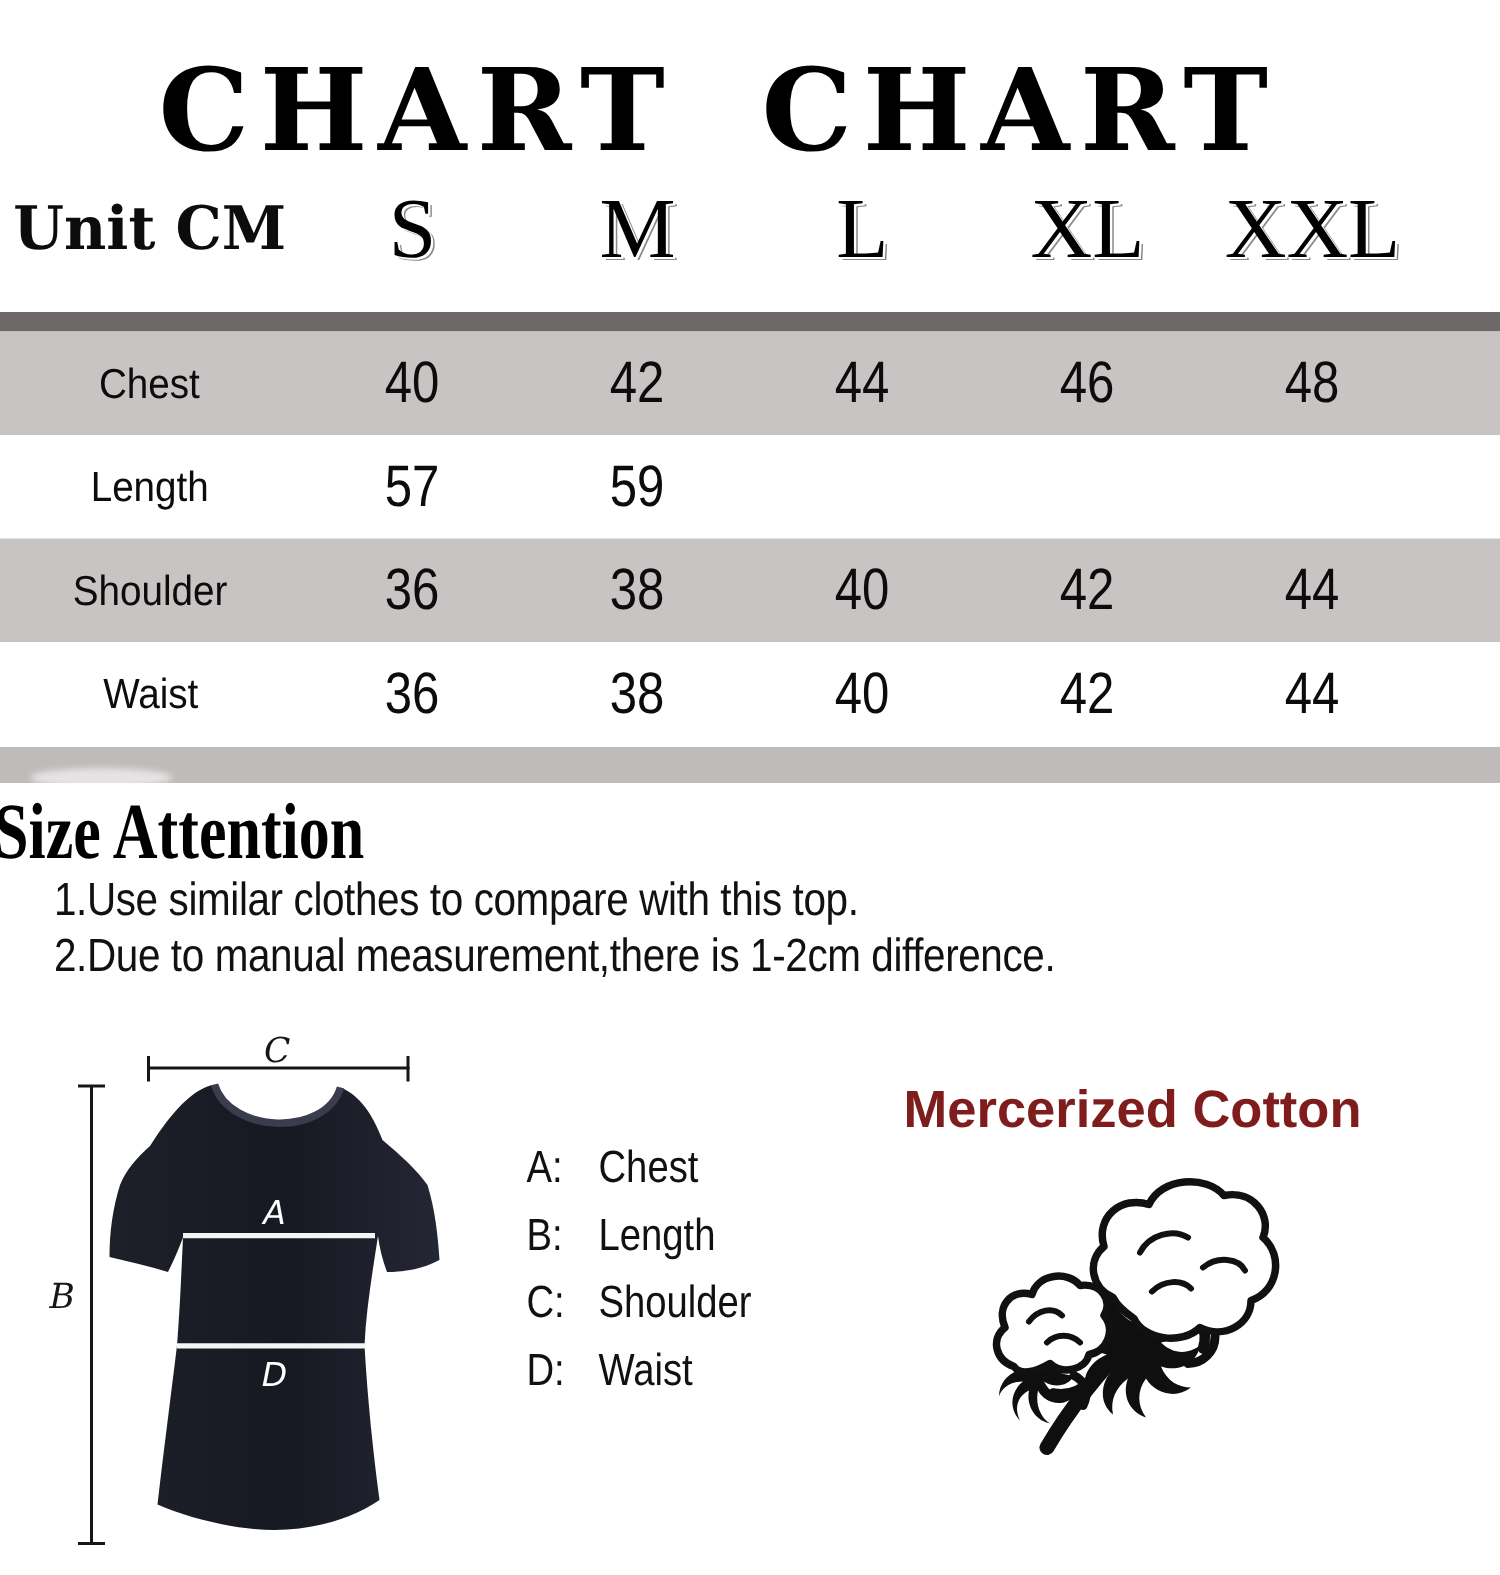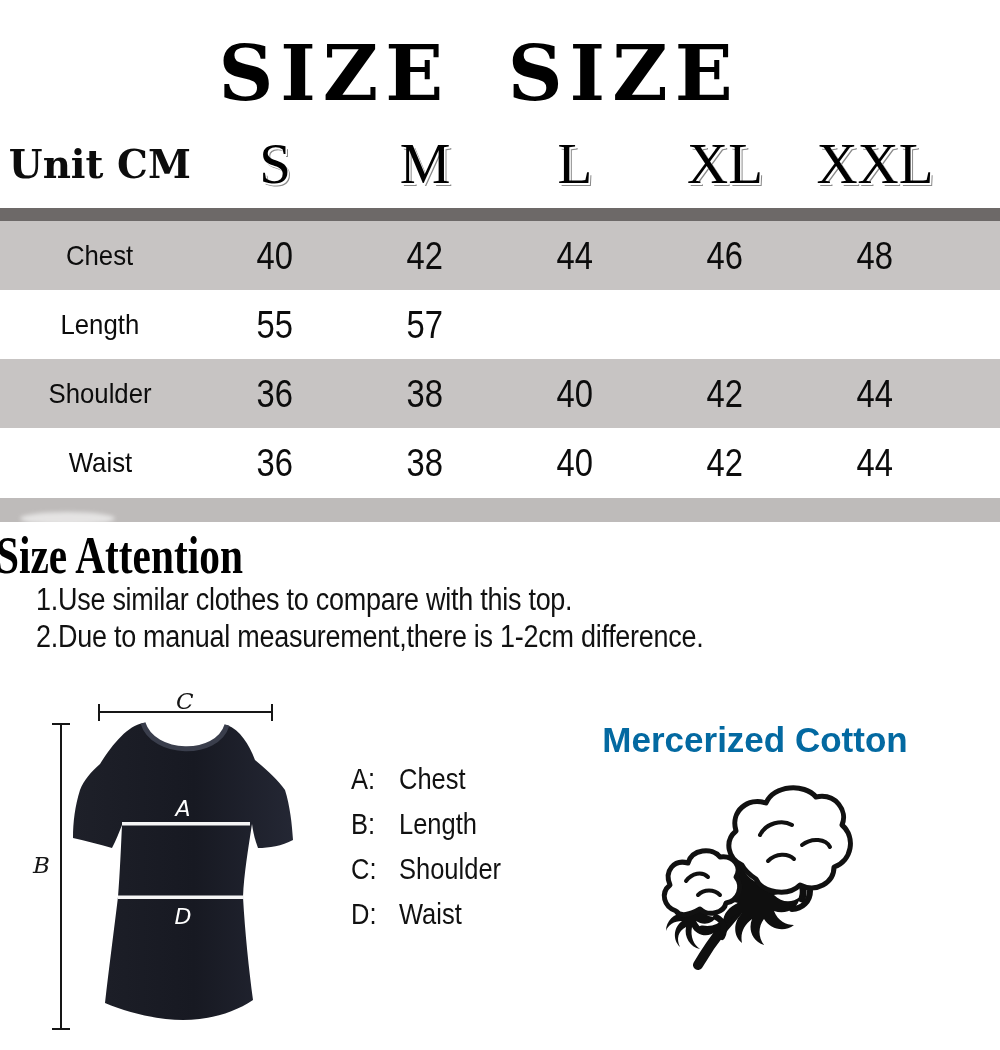--- a/index.html
+++ b/index.html
@@ -5,21 +5,21 @@
   html,body{margin:0;padding:0;background:#ffffff;}
   .page{position:relative;width:1000px;height:1050px;background:#fff;overflow:hidden;
         font-family:"Liberation Sans",sans-serif;color:#0c0c0c;}
 
   
   .main-title{position:absolute;top:34px;left:0;width:958px;text-align:center;
     font-family:"DejaVu Serif",serif;font-weight:bold;font-size:76px;line-height:80px;
     letter-spacing:7px;word-spacing:24px;color:#000;white-space:nowrap;}
 
   
-  .thead{position:absolute;top:121px;left:0;width:1000px;height:84px;display:flex;align-items:center;}
+  .thead{position:absolute;top:110px;left:0;width:1000px;height:84px;display:flex;align-items:center;}
   .cell{flex:0 0 150px;text-align:center;}
   .cell.first{flex:0 0 200px;}
   .unit-text{font-family:"DejaVu Serif",serif;font-weight:bold;font-size:40px;
     display:inline-block;transform:scaleX(.97);white-space:nowrap;}
   .size-text{font-family:"Liberation Serif",serif;font-size:57px;color:#000;
     text-shadow:1.5px 1.5px 0 #fff, 2.5px 2.5px 0 #8a8a8a;}
   .bar{position:absolute;left:0;width:1000px;}
   .bar-dark{top:208px;height:13px;background:var(--bar-dark,#6d6968);}
   .tbody{position:absolute;top:221px;left:0;width:1000px;}
   .trow{display:flex;align-items:center;height:69px;background:#fff;}
@@ -56,28 +56,28 @@
   .cotton-svg{position:absolute;left:642px;top:783px;width:218px;height:198px;overflow:visible;}
 
   
   .legend{position:absolute;left:351px;top:756px;}
   .legend-row{display:flex;height:45px;align-items:center;font-size:30px;color:#111;}
   .legend-key{width:48px;display:inline-block;transform:scaleX(.85);transform-origin:left;}
   .legend-label{display:inline-block;transform:scaleX(.85);transform-origin:left;}
 
   
   .material-title{position:absolute;left:565px;top:720px;width:380px;text-align:center;
-    font-size:35px;font-weight:bold;color:#0369a1;white-space:nowrap;}
+    font-size:35px;font-weight:bold;color:#7f1d1d;white-space:nowrap;}
 </style>
 </head>
 <body>
 
 <div class="page">
 
-  <div class="main-title">SIZE SIZE</div>
+  <div class="main-title">CHART CHART</div>
 
   <div class="thead">
     <div class="cell first">
       <span class="unit-text">Unit CM</span>
     </div>
     <div class="cell">
       <span class="size-text">S</span></div>
     <div class="cell">
       <span class="size-text">M</span></div>
     <div class="cell">
@@ -94,22 +94,22 @@
     <div class="trow gray">
       <div class="cell first"><span class="label-text">Chest</span></div>
       <div class="cell"><span class="value-text">40</span></div>
       <div class="cell"><span class="value-text">42</span></div>
       <div class="cell"><span class="value-text">44</span></div>
       <div class="cell"><span class="value-text">46</span></div>
       <div class="cell"><span class="value-text">48</span></div>
     </div>
     <div class="trow">
       <div class="cell first"><span class="label-text">Length</span></div>
-      <div class="cell"><span class="value-text">55</span></div>
       <div class="cell"><span class="value-text">57</span></div>
+      <div class="cell"><span class="value-text">59</span></div>
     </div>
     <div class="trow gray">
       <div class="cell first"><span class="label-text">Shoulder</span></div>
       <div class="cell"><span class="value-text">36</span></div>
       <div class="cell"><span class="value-text">38</span></div>
       <div class="cell"><span class="value-text">40</span></div>
       <div class="cell"><span class="value-text">42</span></div>
       <div class="cell"><span class="value-text">44</span></div>
     </div>
     <div class="trow">

